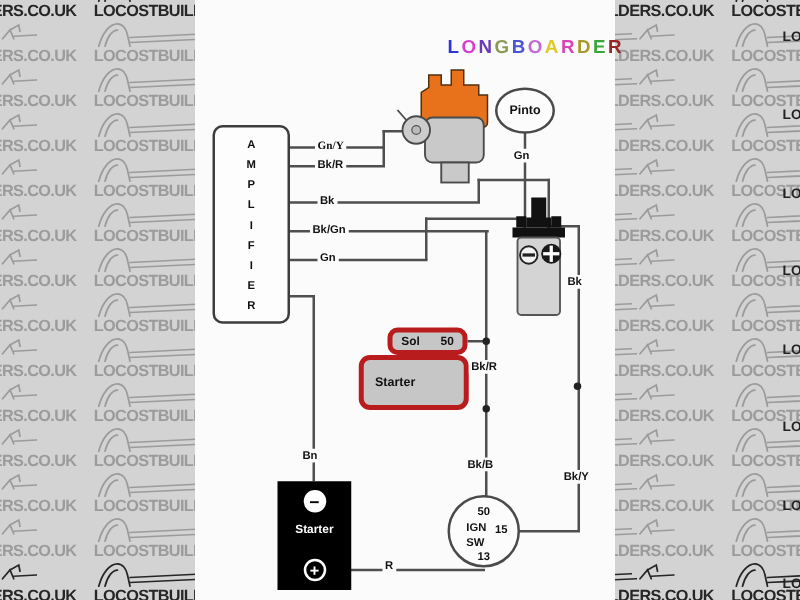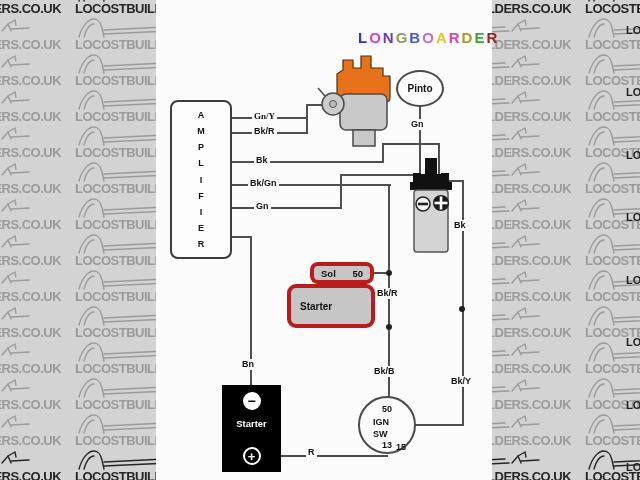--- a/index.html
+++ b/index.html
@@ -1153,15 +1153,15 @@
   <div id="bat-label">Starter</div>
   <div class="term" id="bat-plus">
     <span>+</span>
   </div>
 </div>
 
 <div id="ignsw">
   <span style="left:0;top:6px;width:100%;text-align:center;">50</span>
   <span style="left:13px;top:19px;">IGN</span>
   <span style="left:13px;top:31px;">SW</span>
-  <span style="left:36px;top:44px;">15</span>
+  <span style="left:36px;top:20px;">15</span>
   <span style="left:0;top:42px;width:100%;text-align:center;">13</span>
 </div>
 
 </body></html>

